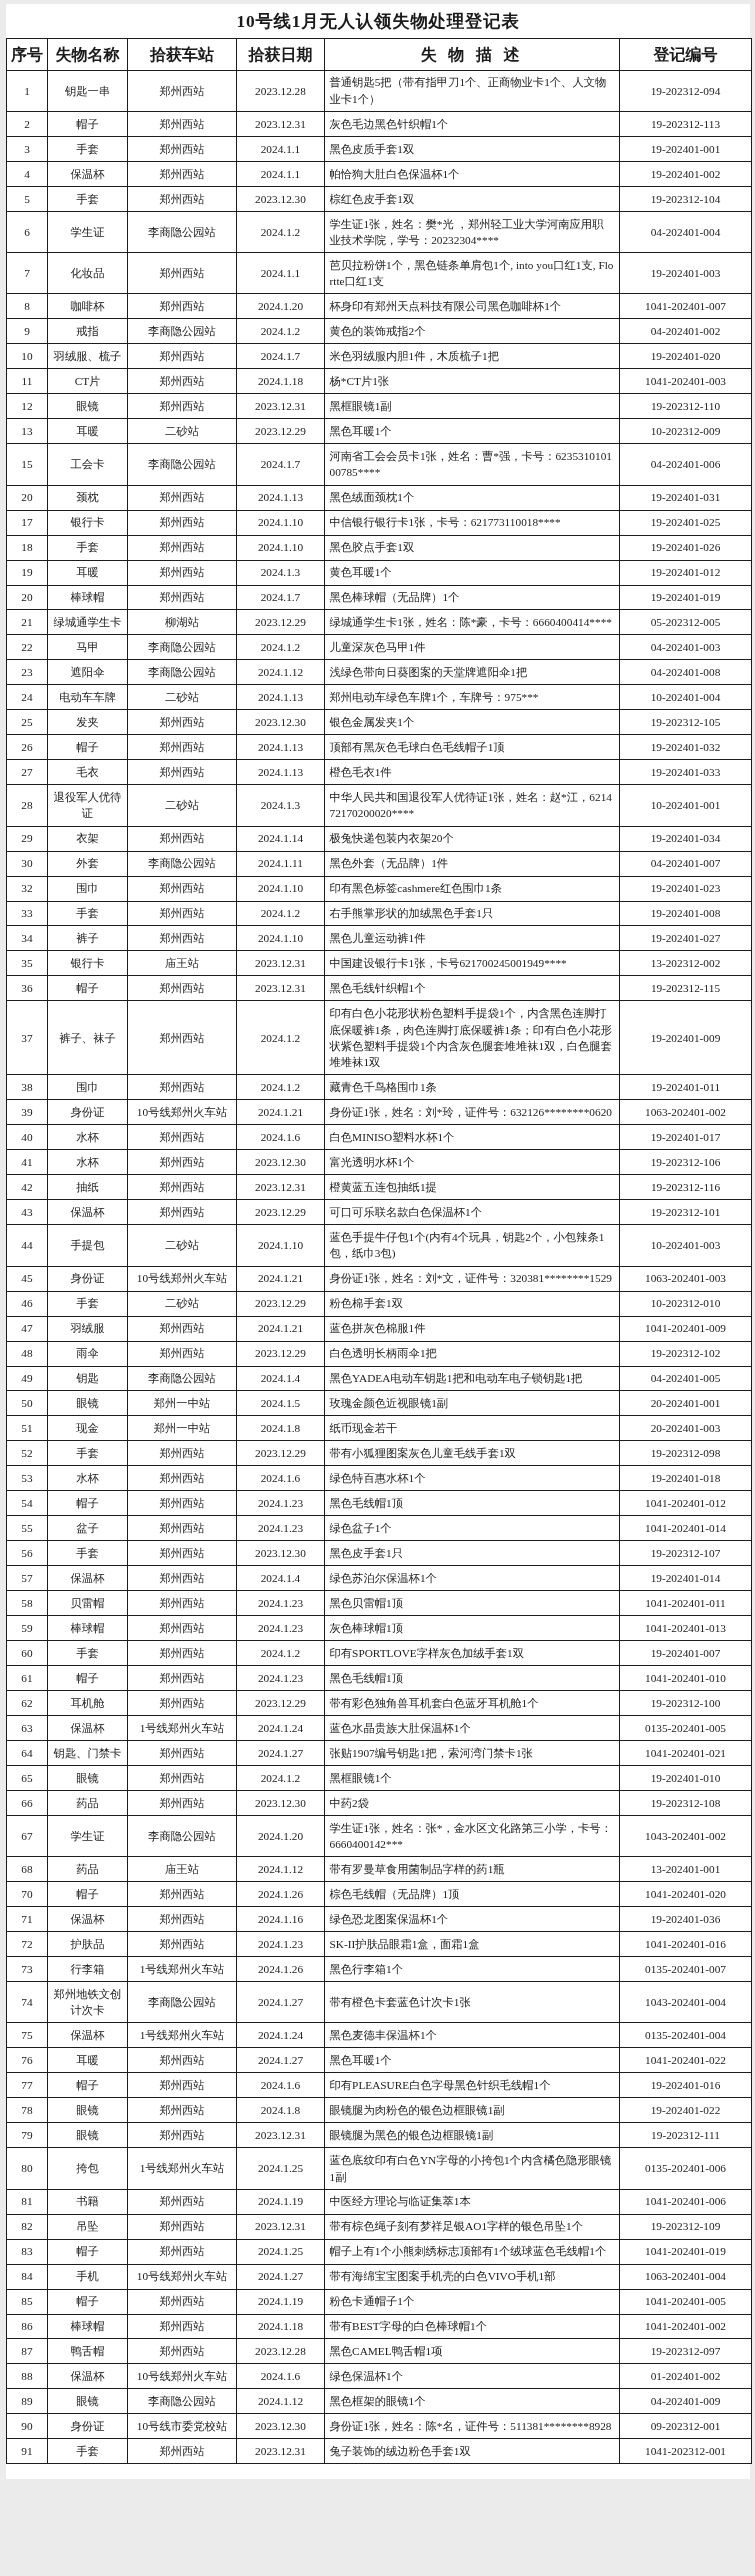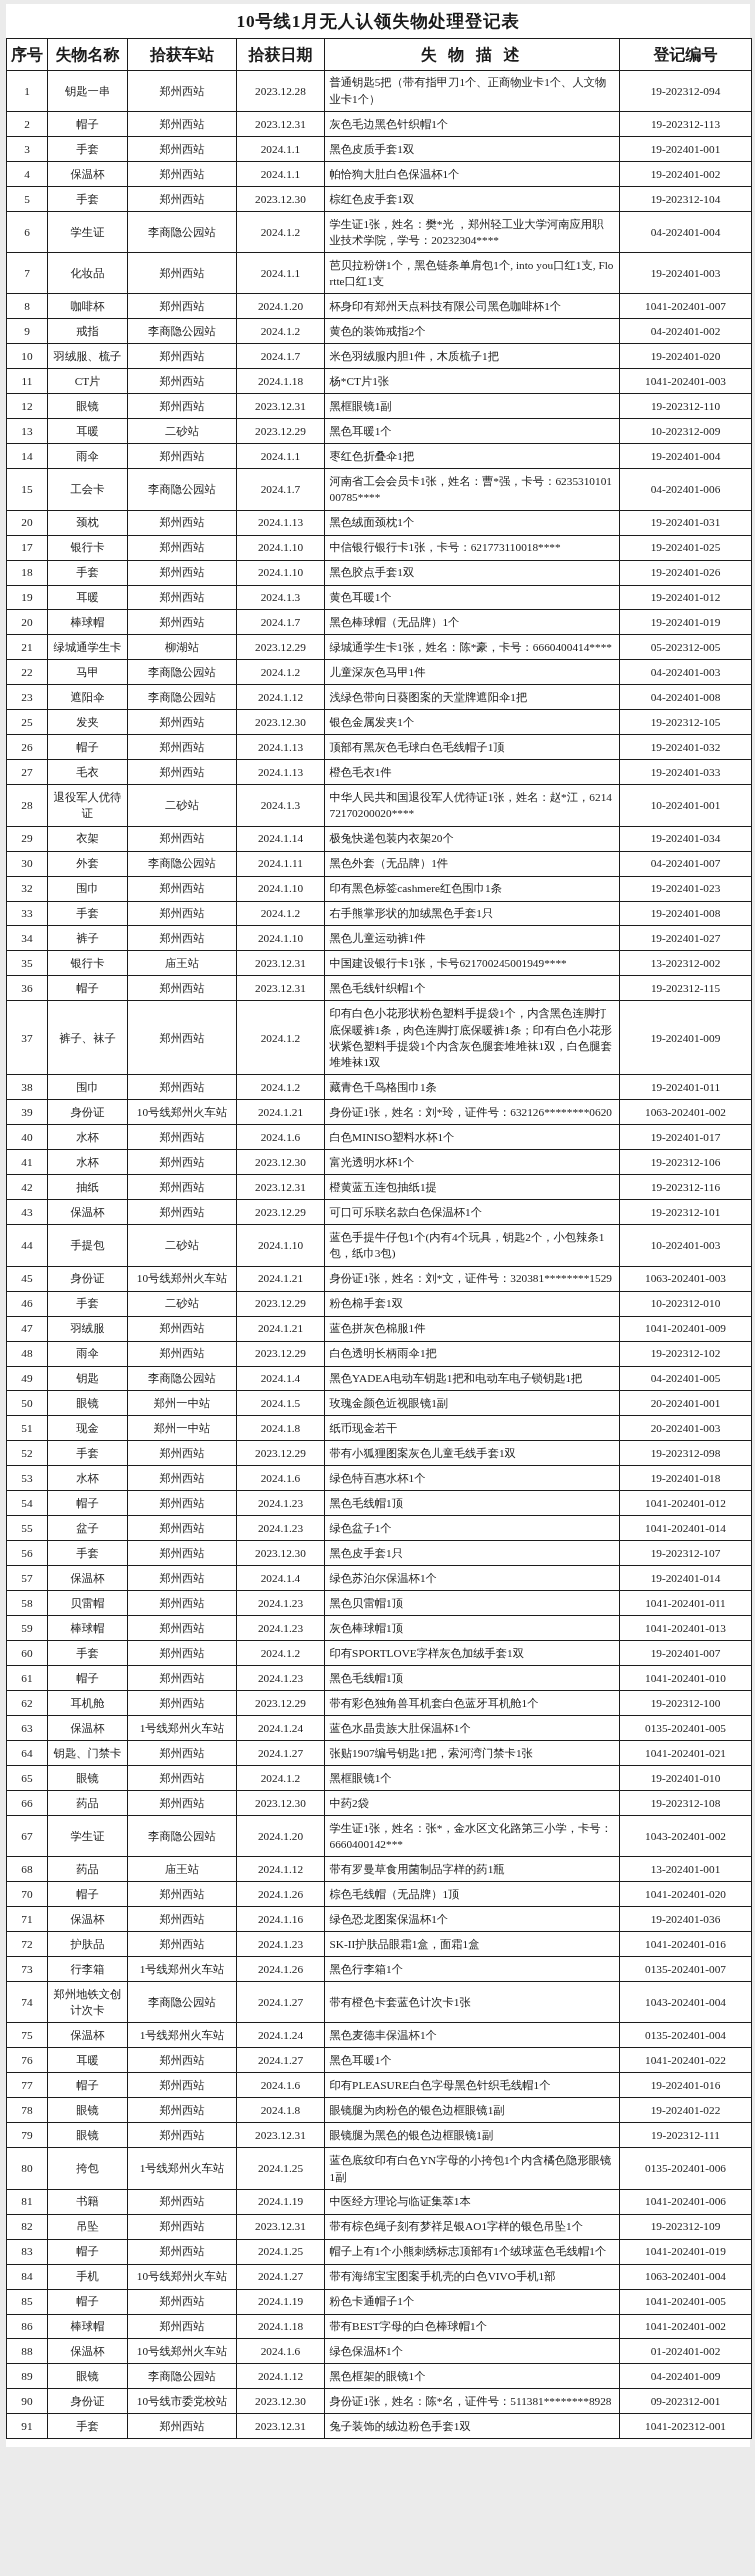--- a/index.html
+++ b/index.html
@@ -14,21 +14,21 @@
     width:756px;
     background:var(--page-bg);
     font-family:"Liberation Serif","DejaVu Serif",serif;
     color:var(--text);
   }
   .sheet{
     position:relative;
     margin:3.8px 6px 0 6px;
     width:744px;
     background:var(--sheet-bg);
-    padding-bottom:8px;
+    padding-bottom:15px;
   }
   .title{
     height:34px;
     display:flex;
     align-items:center;
     justify-content:center;
     font-size:17.4px;
     font-weight:bold;
     letter-spacing:0.8px;
   }
@@ -195,28 +195,20 @@
   </tr>
         <tr>
     <td class="c-no">13</td>
     <td class="c-name">耳暖</td>
     <td class="c-station">二砂站</td>
     <td class="c-date">2023.12.29</td>
     <td class="c-desc">黑色耳暖1个</td>
     <td class="c-reg">10-202312-009</td>
   </tr>
         <tr>
-    <td class="c-no">14</td>
-    <td class="c-name">雨伞</td>
-    <td class="c-station">郑州西站</td>
-    <td class="c-date">2024.1.1</td>
-    <td class="c-desc">枣红色折叠伞1把</td>
-    <td class="c-reg">19-202401-004</td>
-  </tr>
-        <tr>
     <td class="c-no">15</td>
     <td class="c-name">工会卡</td>
     <td class="c-station">李商隐公园站</td>
     <td class="c-date">2024.1.7</td>
     <td class="c-desc">河南省工会会员卡1张，姓名：曹*强，卡号：623531010100785****</td>
     <td class="c-reg">04-202401-006</td>
   </tr>
         <tr>
     <td class="c-no">20</td>
     <td class="c-name">颈枕</td>
@@ -273,20 +265,28 @@
     <td class="c-desc">儿童深灰色马甲1件</td>
     <td class="c-reg">04-202401-003</td>
   </tr>
         <tr>
     <td class="c-no">23</td>
     <td class="c-name">遮阳伞</td>
     <td class="c-station">李商隐公园站</td>
     <td class="c-date">2024.1.12</td>
     <td class="c-desc">浅绿色带向日葵图案的天堂牌遮阳伞1把</td>
     <td class="c-reg">04-202401-008</td>
+  </tr>
+        <tr>
+    <td class="c-no">24</td>
+    <td class="c-name">电动车车牌</td>
+    <td class="c-station">二砂站</td>
+    <td class="c-date">2024.1.13</td>
+    <td class="c-desc">郑州电动车绿色车牌1个，车牌号：975***</td>
+    <td class="c-reg">10-202401-004</td>
   </tr>
         <tr>
     <td class="c-no">25</td>
     <td class="c-name">发夹</td>
     <td class="c-station">郑州西站</td>
     <td class="c-date">2023.12.30</td>
     <td class="c-desc">银色金属发夹1个</td>
     <td class="c-reg">19-202312-105</td>
   </tr>
         <tr>
@@ -754,20 +754,28 @@
     <td class="c-reg">1041-202401-005</td>
   </tr>
         <tr>
     <td class="c-no">86</td>
     <td class="c-name">棒球帽</td>
     <td class="c-station">郑州西站</td>
     <td class="c-date">2024.1.18</td>
     <td class="c-desc">带有BEST字母的白色棒球帽1个</td>
     <td class="c-reg">1041-202401-002</td>
   </tr>
+        <tr>
+    <td class="c-no">87</td>
+    <td class="c-name">鸭舌帽</td>
+    <td class="c-station">郑州西站</td>
+    <td class="c-date">2023.12.28</td>
+    <td class="c-desc">黑色CAMEL鸭舌帽1项</td>
+    <td class="c-reg">19-202312-097</td>
+  </tr>
         <tr class="thick-after">
     <td class="c-no">88</td>
     <td class="c-name">保温杯</td>
     <td class="c-station">10号线郑州火车站</td>
     <td class="c-date">2024.1.6</td>
     <td class="c-desc">绿色保温杯1个</td>
     <td class="c-reg">01-202401-002</td>
   </tr>
         <tr>
     <td class="c-no">89</td>

